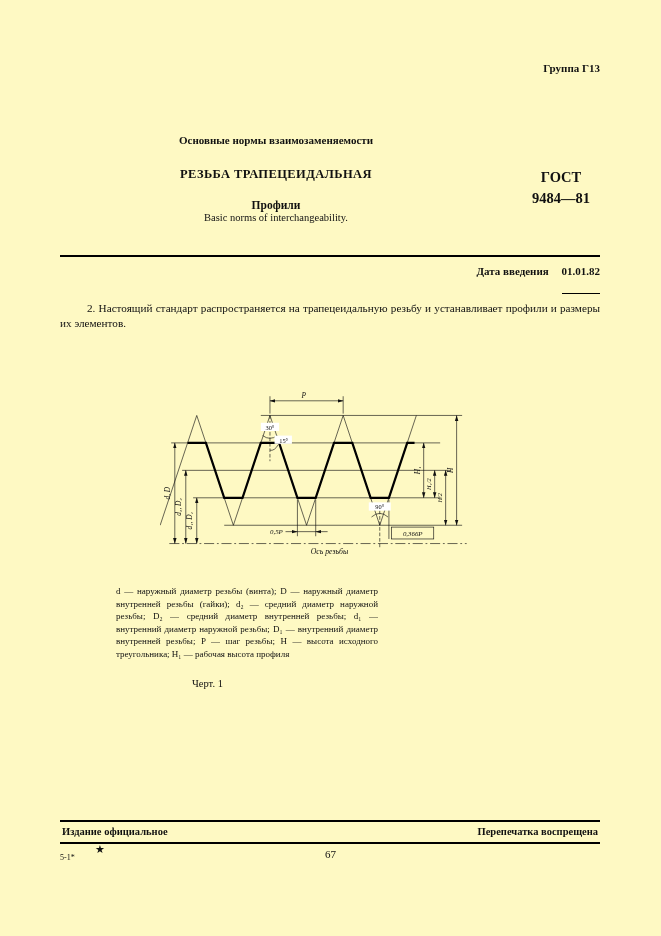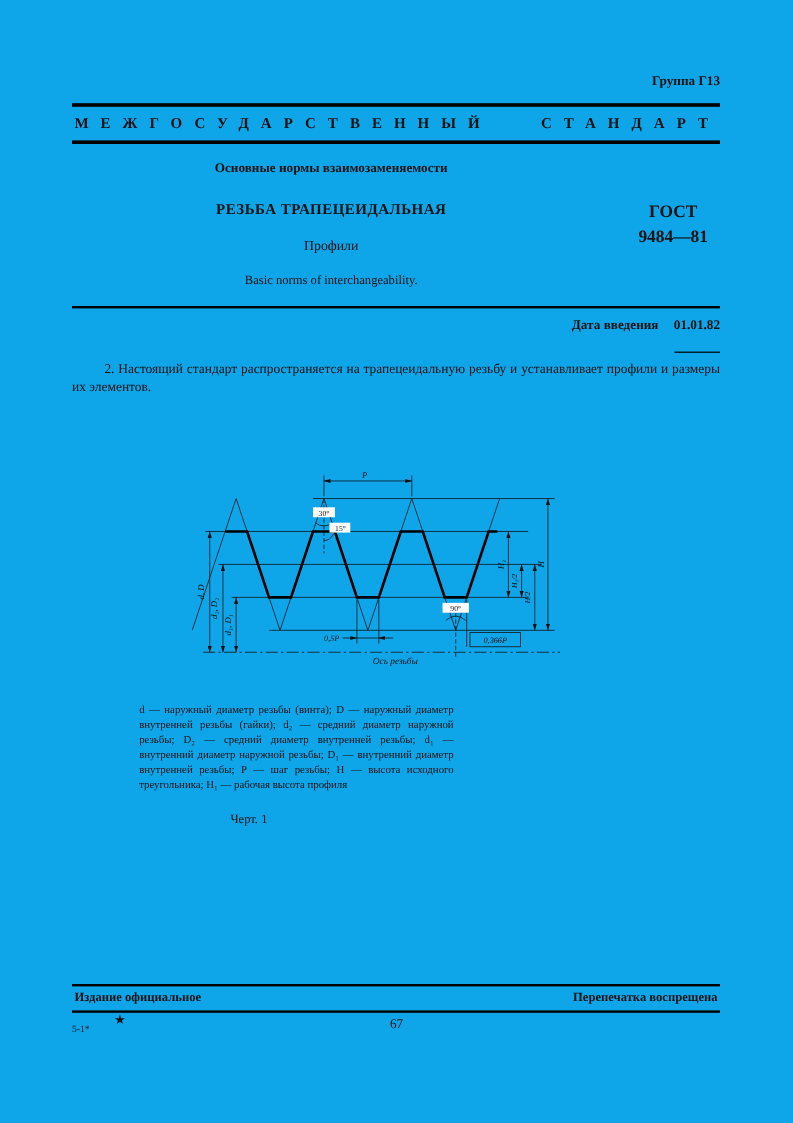--- a/index.html
+++ b/index.html
@@ -4,39 +4,39 @@
 <style>
   * { margin:0; padding:0; box-sizing:border-box; }
   html,body { width:661px; height:936px; }
   body {
     background:#e8e8e8;
     font-family:"Liberation Serif", serif;
     color:#111;
   }
   .page {
     position:relative; width:661px; height:936px;
-    background:#0ea5e9; overflow:hidden;
+    background:#fef9c3; overflow:hidden;
   }
   .group-label {
     position:absolute; top:62px; right:61px;
     font-weight:bold; font-size:11px;
   }
   .std-header {
     position:absolute; top:86px; left:60px; right:61px;
     border-top:3px solid #000; border-bottom:3px solid #000;
     padding:7px 0 6px 2px;
     display:flex; justify-content:space-between;
     font-weight:bold; font-size:12.5px; letter-spacing:10px; white-space:nowrap;
   }
   .title-section { position:absolute; top:134px; left:60px; right:61px; height:115px; }
   .title-left { width:432px; text-align:center; }
   .subject { font-weight:bold; font-size:11px; }
   .main-title { margin-top:21px; font-weight:bold; font-size:12.5px; letter-spacing:0.4px; }
-  .subtitle { margin-top:17px; font-weight:normal; font-size:11.5px; }
-  .title-en { margin-top:17px; font-size:10.5px; line-height:1.25; }
+  .subtitle { margin-top:17px; font-weight:bold; font-size:11.5px; }
+  .title-en { font-size:10.5px; line-height:1.25; }
   .gost-block {
     position:absolute; right:10px; top:33px;
     text-align:center; font-weight:bold; font-size:14.5px; line-height:1.45;
   }
   .rule-mid { position:absolute; top:255px; left:60px; right:61px; border-top:2px solid #000; }
   .date-line { position:absolute; top:265px; right:61px; font-weight:bold; font-size:11px; }
   .date-value { margin-left:10px; border-bottom:1.5px solid #000; padding-bottom:16px; }
   .body-text {
     position:absolute; top:301px; left:60px; right:61px;
     font-size:11.2px; line-height:1.33; text-align:justify;
@@ -61,24 +61,20 @@
   .it { font-style:italic; }
   svg text { font-family:"Liberation Serif", serif; fill:#111; stroke:none; }
 </style>
 </head>
 <body>
 
 <div class="page">
 
   <div class="group-label">Группа Г13</div>
 
-  <div class="std-header">
-    <span>МЕЖГОСУДАРСТВЕННЫЙ</span>
-    <span>СТАНДАРТ</span>
-  </div>
 
   <div class="title-section">
     <div class="title-left">
       <div class="subject">Основные нормы взаимозаменяемости</div>
       <div class="main-title">РЕЗЬБА ТРАПЕЦЕИДАЛЬНАЯ</div>
       <div class="subtitle">Профили</div>
       <div class="title-en">
         <div>Basic norms of interchangeability.</div>
       </div>
     </div>

